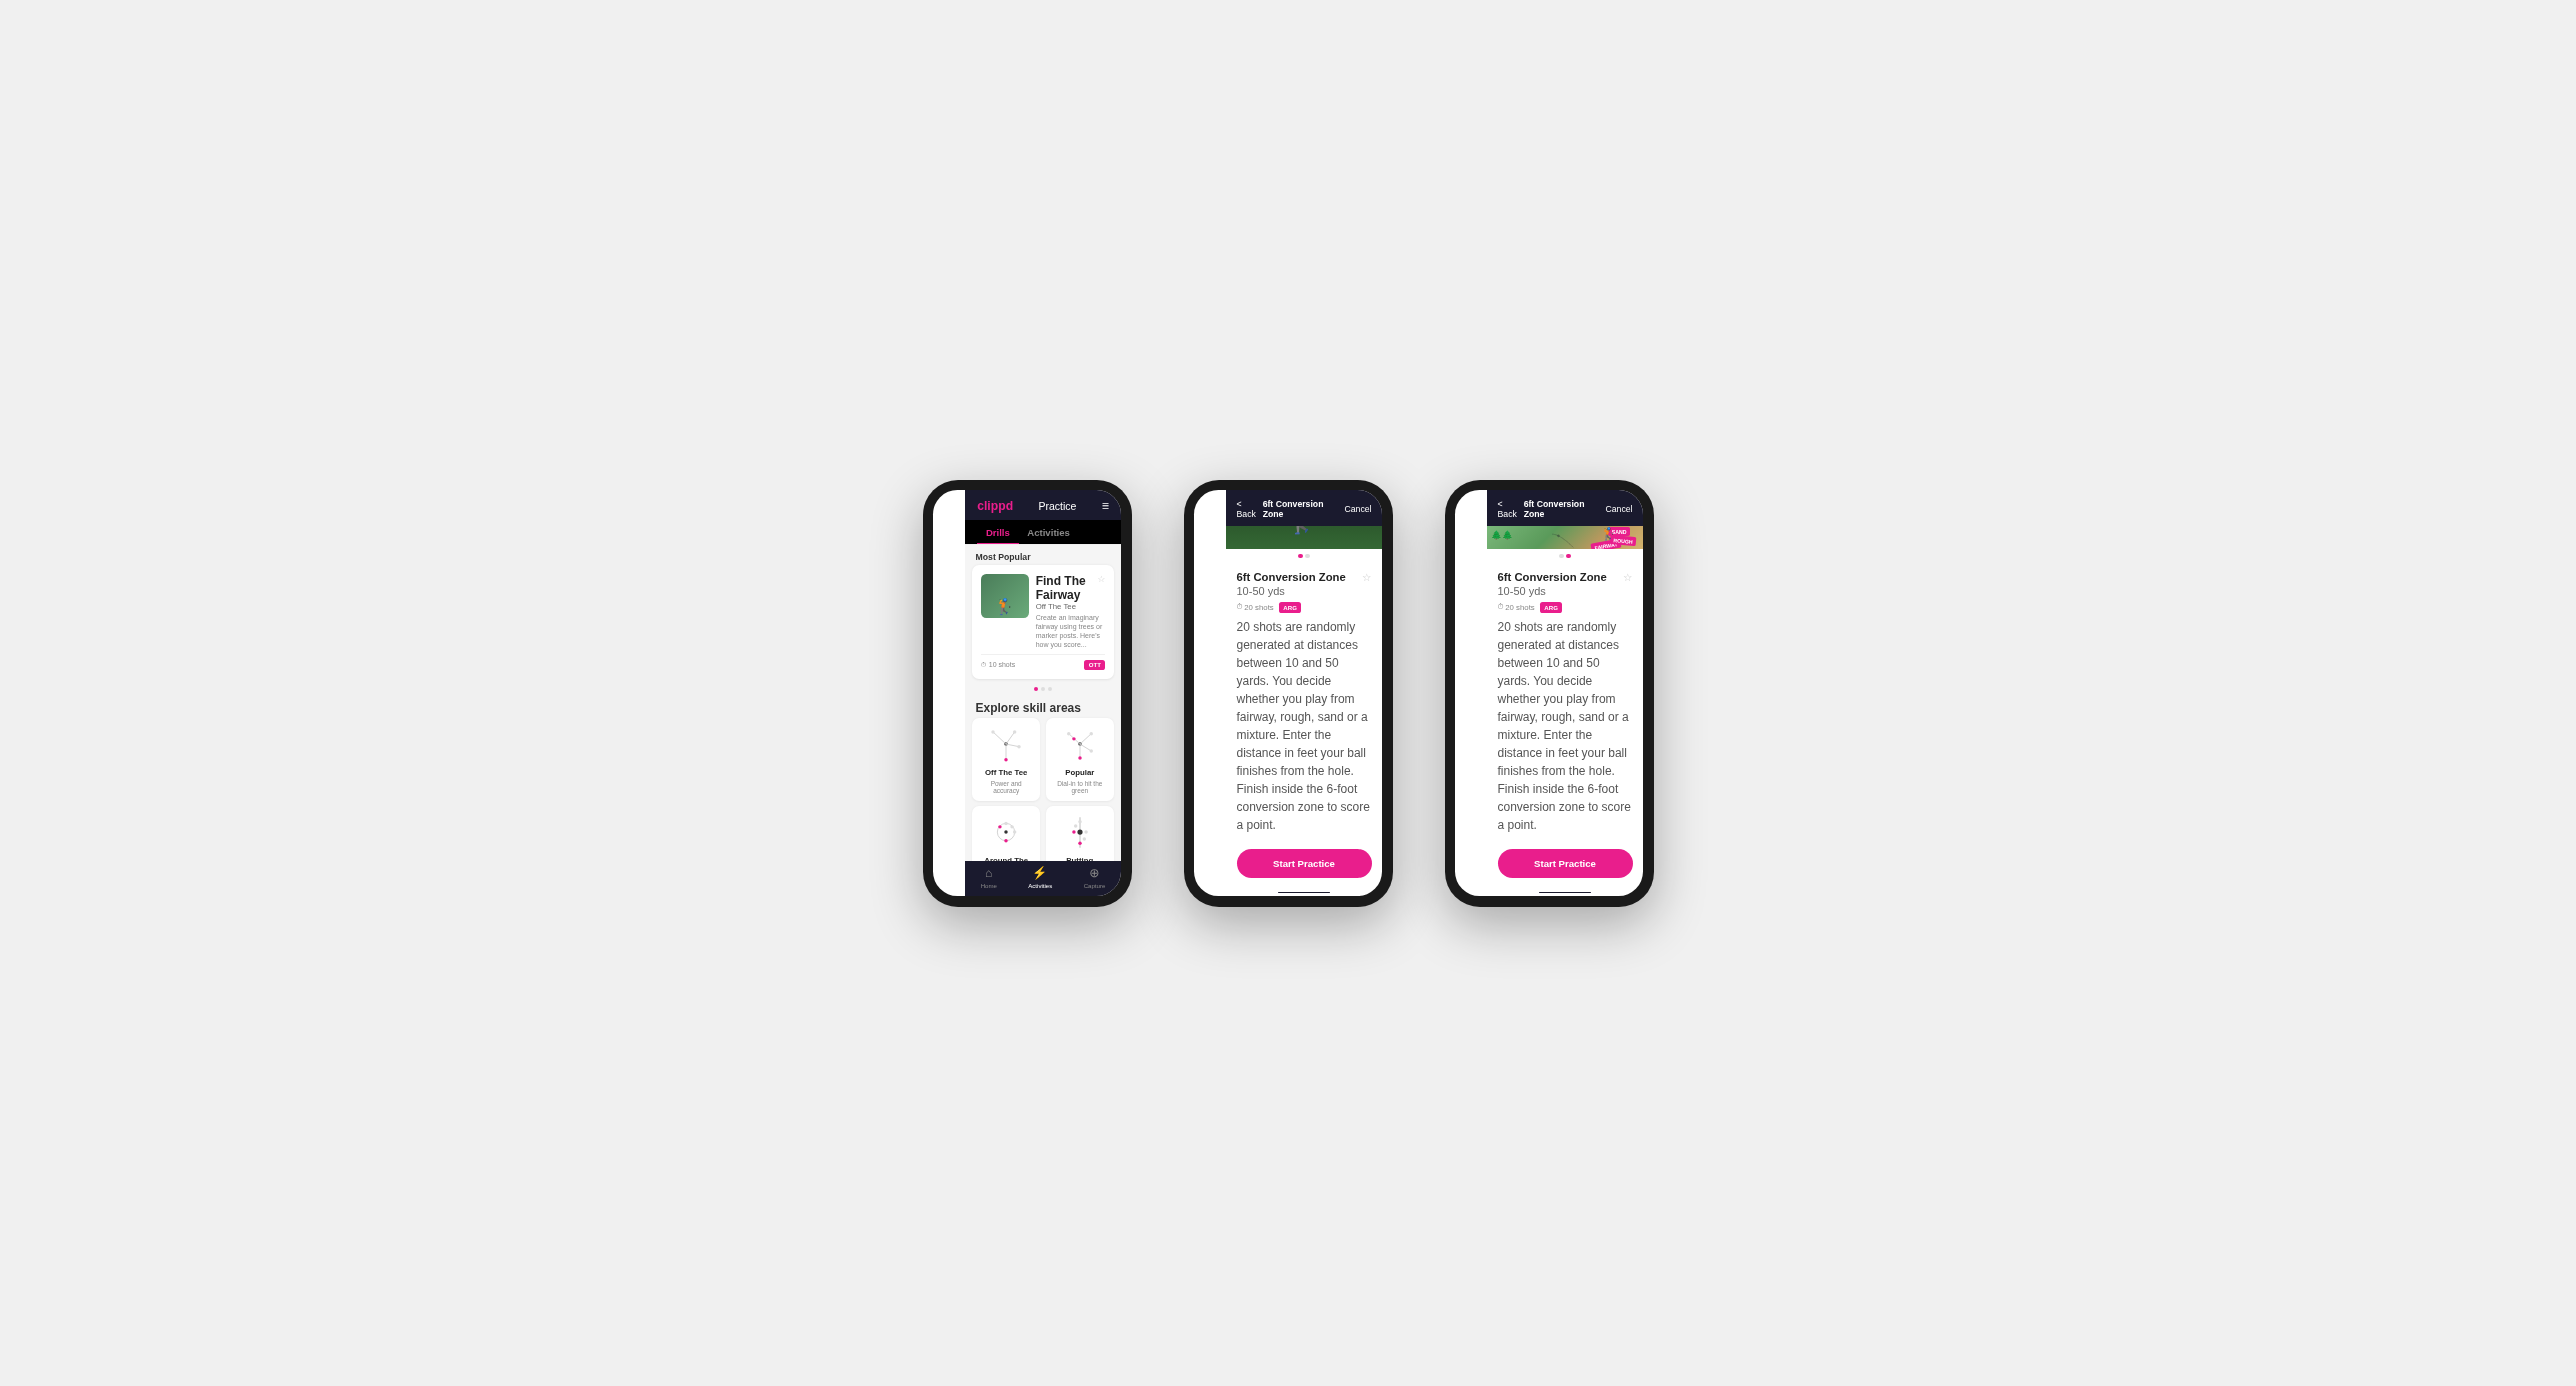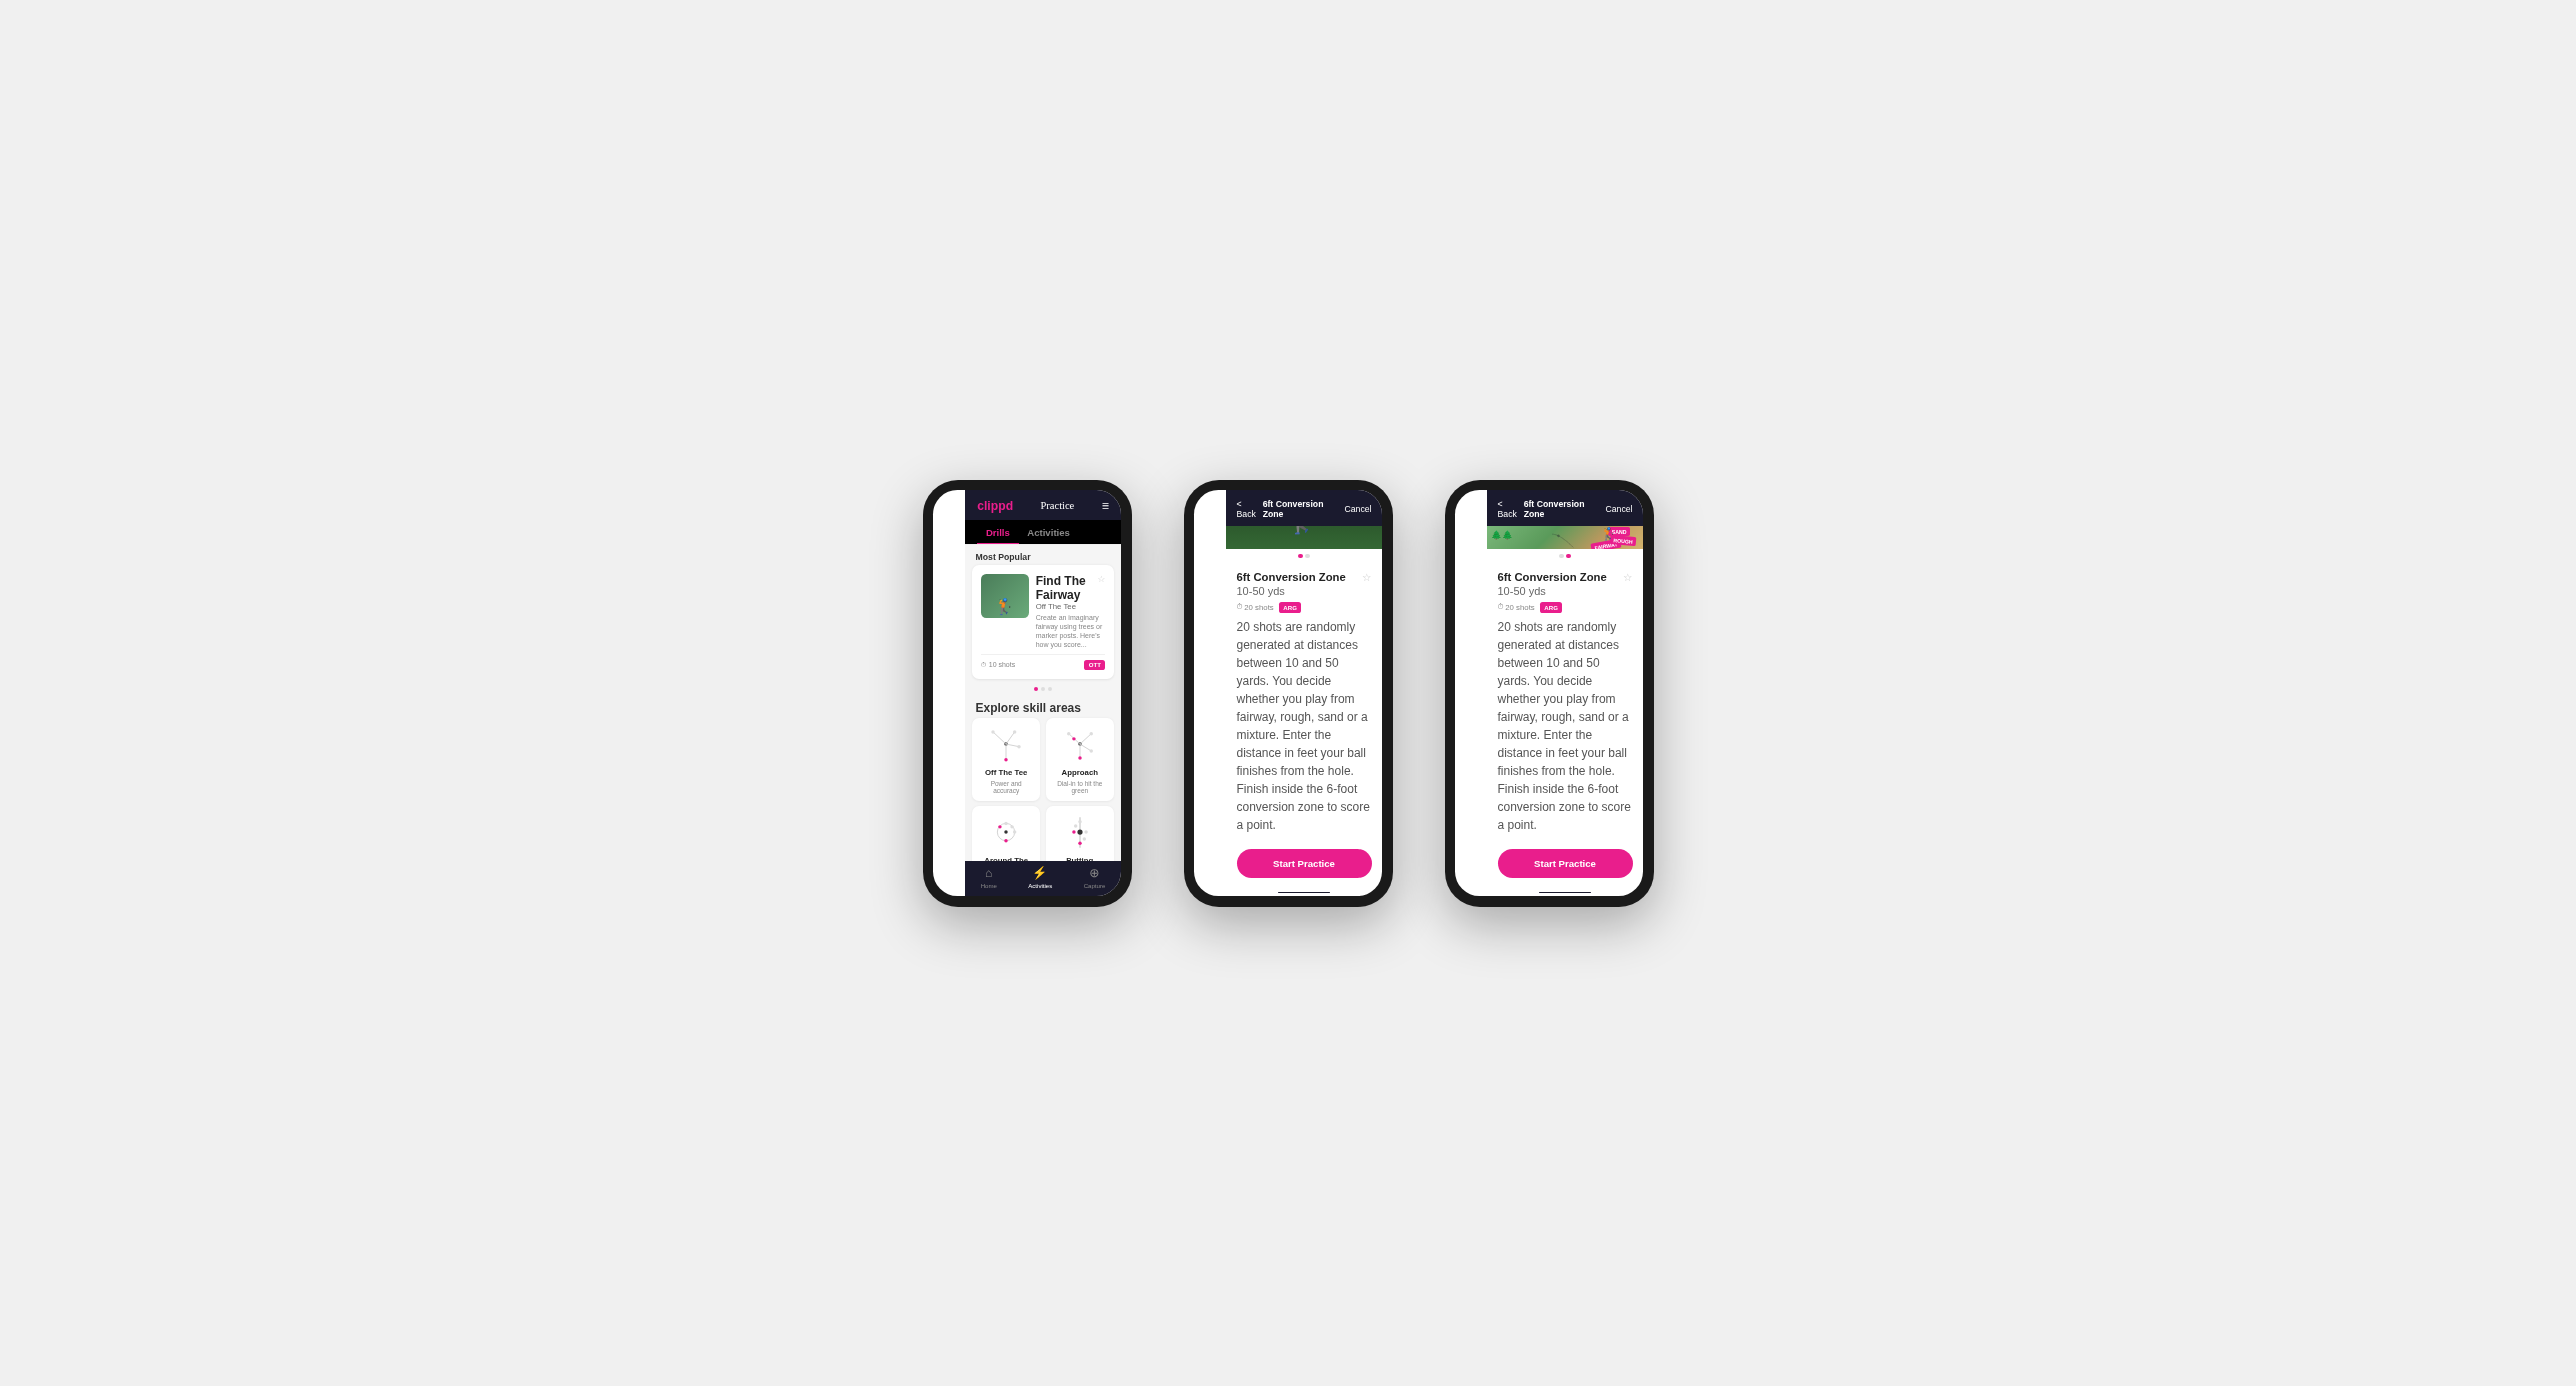--- a/index.html
+++ b/index.html
@@ -45,21 +45,20 @@
       align-items: center;
     }
     .p1-logo {
       color: #e91e8c;
       font-weight: 700;
       font-size: 12.2px;
     }
     .p1-header-title {
       color: #fff;
       font-size: 10.5px;
-      font-family: Liberation Serif, serif;
     }
     .p1-menu-icon {
       color: #fff;
       font-size: 12.2px;
     }
     .p1-tabs {
       background: #000000;
       display: flex;
       border-bottom: 0.9px solid #eee;
       padding: 0 12.2px;
@@ -400,21 +399,21 @@
               <line x1="25" y1="22" x2="12" y2="10" stroke="#ccc" stroke-width="1"></line>
               <line x1="25" y1="22" x2="38" y2="10" stroke="#ccc" stroke-width="1"></line>
               <line x1="25" y1="22" x2="25" y2="38" stroke="#ccc" stroke-width="1"></line>
               <line x1="25" y1="22" x2="38" y2="30" stroke="#ccc" stroke-width="1"></line>
               <circle cx="12" cy="10" r="2" fill="#ddd"></circle>
               <circle cx="38" cy="10" r="2" fill="#ddd"></circle>
               <circle cx="38" cy="30" r="2" fill="#ddd"></circle>
               <circle cx="25" cy="38" r="2" fill="#e91e8c"></circle>
               <circle cx="18" cy="16" r="2" fill="#e91e8c"></circle>
             </svg>
-            <div class="p1-grid-label">Approach</div>
+            <div class="p1-grid-label">Popular</div>
             <div class="p1-grid-sub">Dial-in to hit the green</div>
           </div>
 
           <div class="p1-grid-item">
             <svg class="skill-svg" viewBox="0 0 50 45">
               <circle cx="25" cy="22" r="10" fill="none" stroke="#ccc" stroke-width="1"></circle>
               <circle cx="25" cy="22" r="2" fill="#333"></circle>
               <circle cx="25" cy="12" r="2" fill="#ddd"></circle>
               <circle cx="35" cy="22" r="2" fill="#ddd"></circle>
               <circle cx="25" cy="32" r="2" fill="#e91e8c"></circle>

